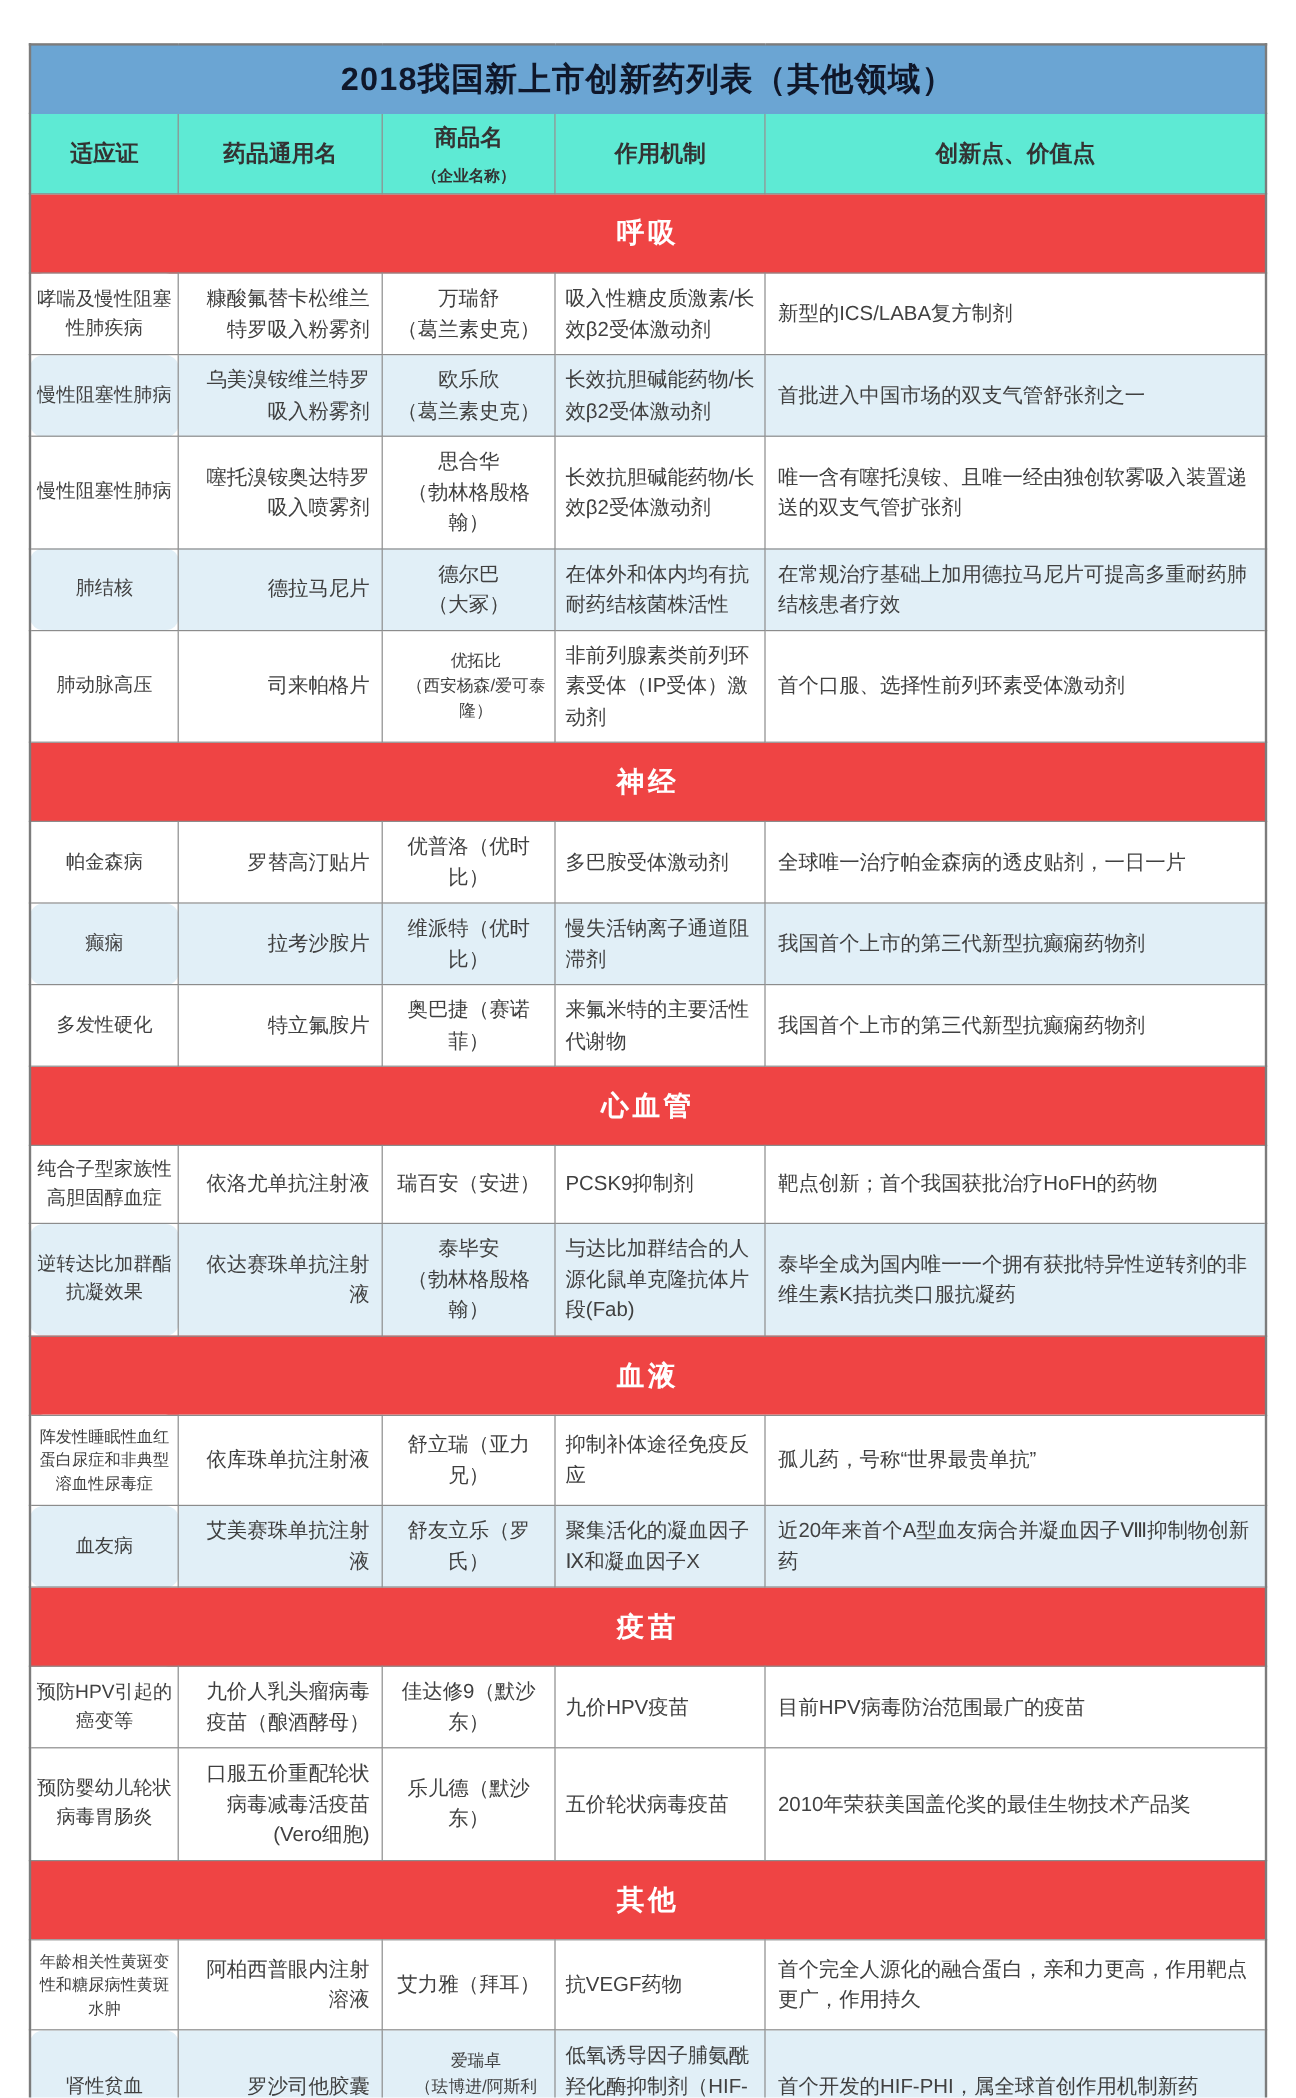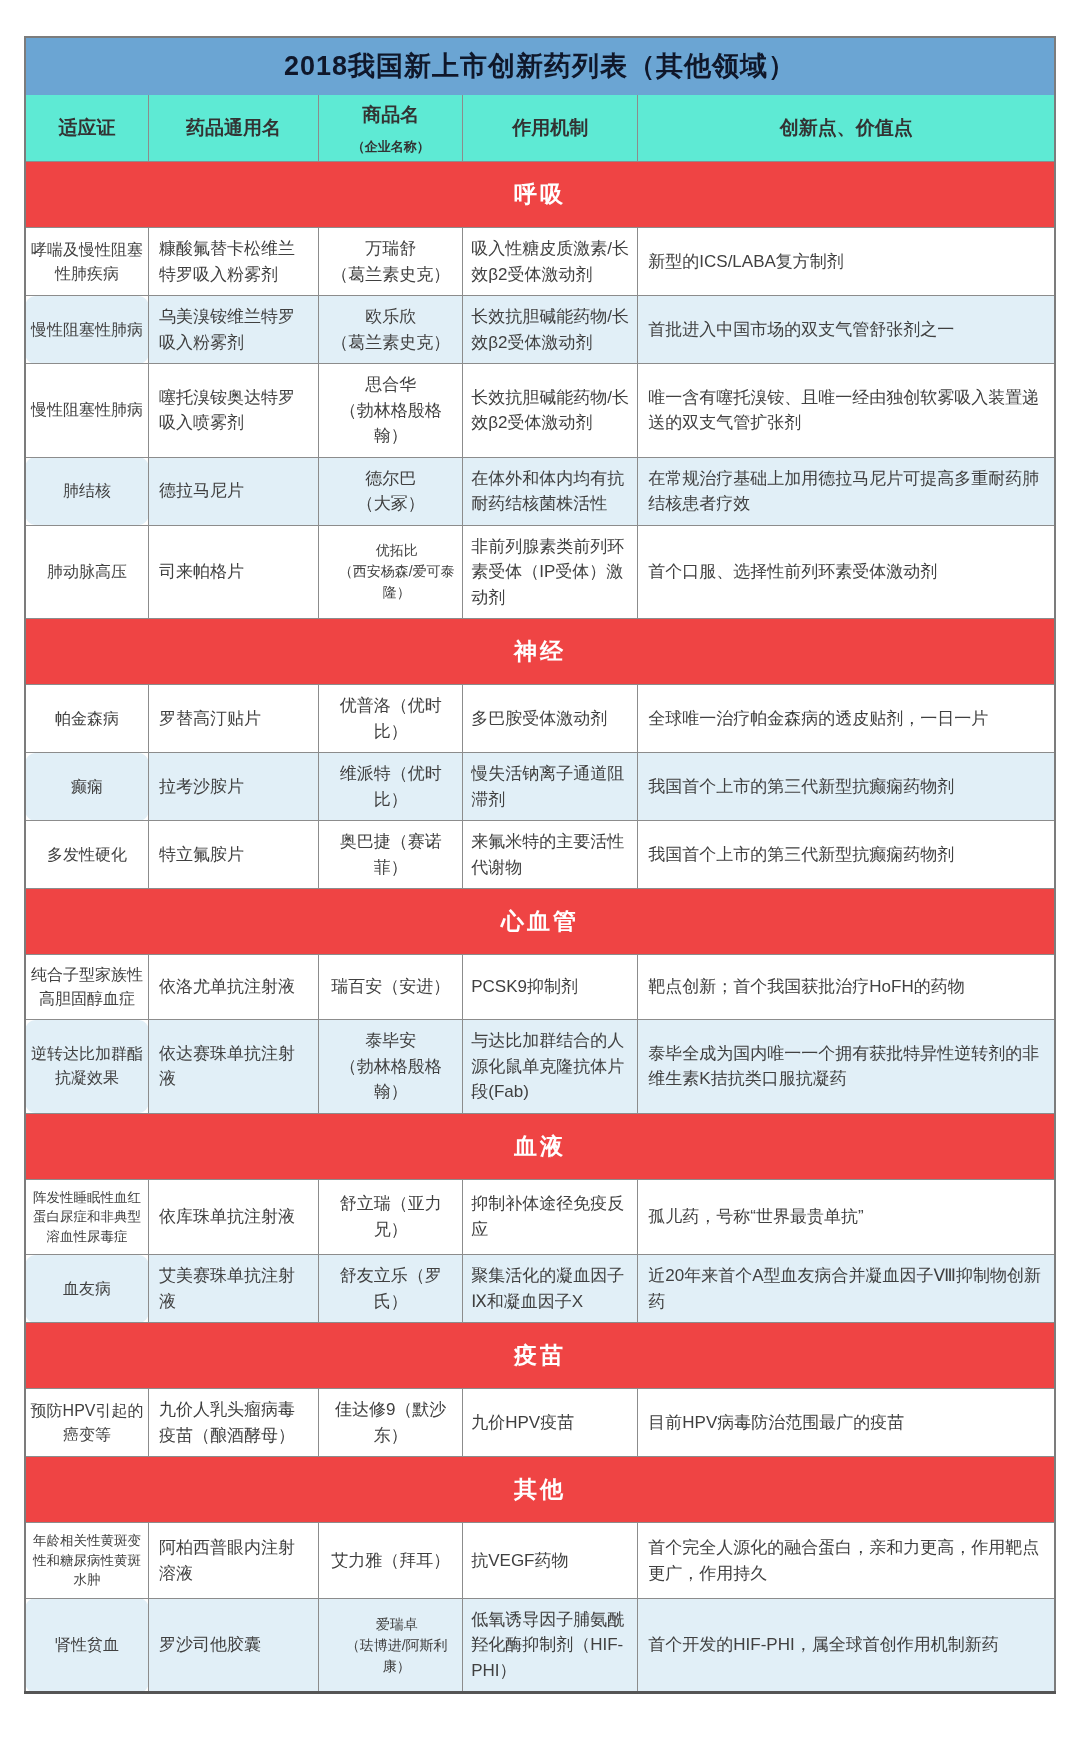--- a/index.html
+++ b/index.html
@@ -7,21 +7,21 @@
   .page{padding:36px 24px 0 24px;}
   table.drug-table{width:1032px;border-collapse:collapse;table-layout:fixed;border:2px solid #7c7c7c;border-bottom:3px solid #555555;}
   th.title-cell{background:#6BA5D3;color:#0f172a;font-size:27px;font-weight:bold;text-align:center;height:54px;letter-spacing:1px;border:1px solid #6BA5D3;}
   tr.cols th{background:#5eead4;color:#333333;font-weight:bold;font-size:19px;height:58px;text-align:center;vertical-align:middle;border:1px solid #8c8c8c;padding:4px 2px;}
   tr.cols th .sub{display:block;font-size:13px;font-weight:bold;margin-top:12px;line-height:1.1;}
   td{border:1px solid #8c8c8c;font-size:17px;padding:8px 10px;vertical-align:middle;line-height:1.5;background:#ffffff;height:56px;box-sizing:border-box;}
   td.section-cell{background:#ef4444;color:#ffffff;font-weight:bold;font-size:23px;text-align:center;height:66px;letter-spacing:3px;padding:4px;}
   tr.alt td{background:#E1EFF7;}
   td.c0{text-align:center;padding:8px 2px;font-size:16px;border-radius:11px;}
   td.c0.small{font-size:13.5px;line-height:1.45;}
-  td.c1{text-align:left;}
+  td.c1{text-align:right;}
   td.c2{text-align:center;white-space:pre-line;padding:8px 4px;}
   td.c2.small{font-size:14px;padding-left:16px;}
   td.c3{text-align:left;padding:8px 8px;}
   td.c4{text-align:left;}
 </style>
 </head>
 <body>
 
 <div class="page">
   <table class="drug-table">
@@ -151,20 +151,27 @@
           <td class="section-cell" colspan="5">疫苗</td>
         </tr>
         <tr>
           <td class="c0">预防HPV引起的癌变等</td>
           <td class="c1">九价人乳头瘤病毒疫苗（酿酒酵母）</td>
           <td class="c2">佳达修9（默沙东）</td>
           <td class="c3">九价HPV疫苗</td>
           <td class="c4">目前HPV病毒防治范围最广的疫苗</td>
         </tr>
         <tr>
+          <td class="c0">预防婴幼儿轮状病毒胃肠炎</td>
+          <td class="c1">口服五价重配轮状病毒减毒活疫苗(Vero细胞)</td>
+          <td class="c2">乐儿德（默沙东）</td>
+          <td class="c3">五价轮状病毒疫苗</td>
+          <td class="c4">2010年荣获美国盖伦奖的最佳生物技术产品奖</td>
+        </tr>
+        <tr>
           <td class="section-cell" colspan="5">其他</td>
         </tr>
         <tr>
           <td class="c0 small">年龄相关性黄斑变性和糖尿病性黄斑水肿</td>
           <td class="c1">阿柏西普眼内注射溶液</td>
           <td class="c2">艾力雅（拜耳）</td>
           <td class="c3">抗VEGF药物</td>
           <td class="c4">首个完全人源化的融合蛋白，亲和力更高，作用靶点更广，作用持久</td>
         </tr>
         <tr class="alt">

